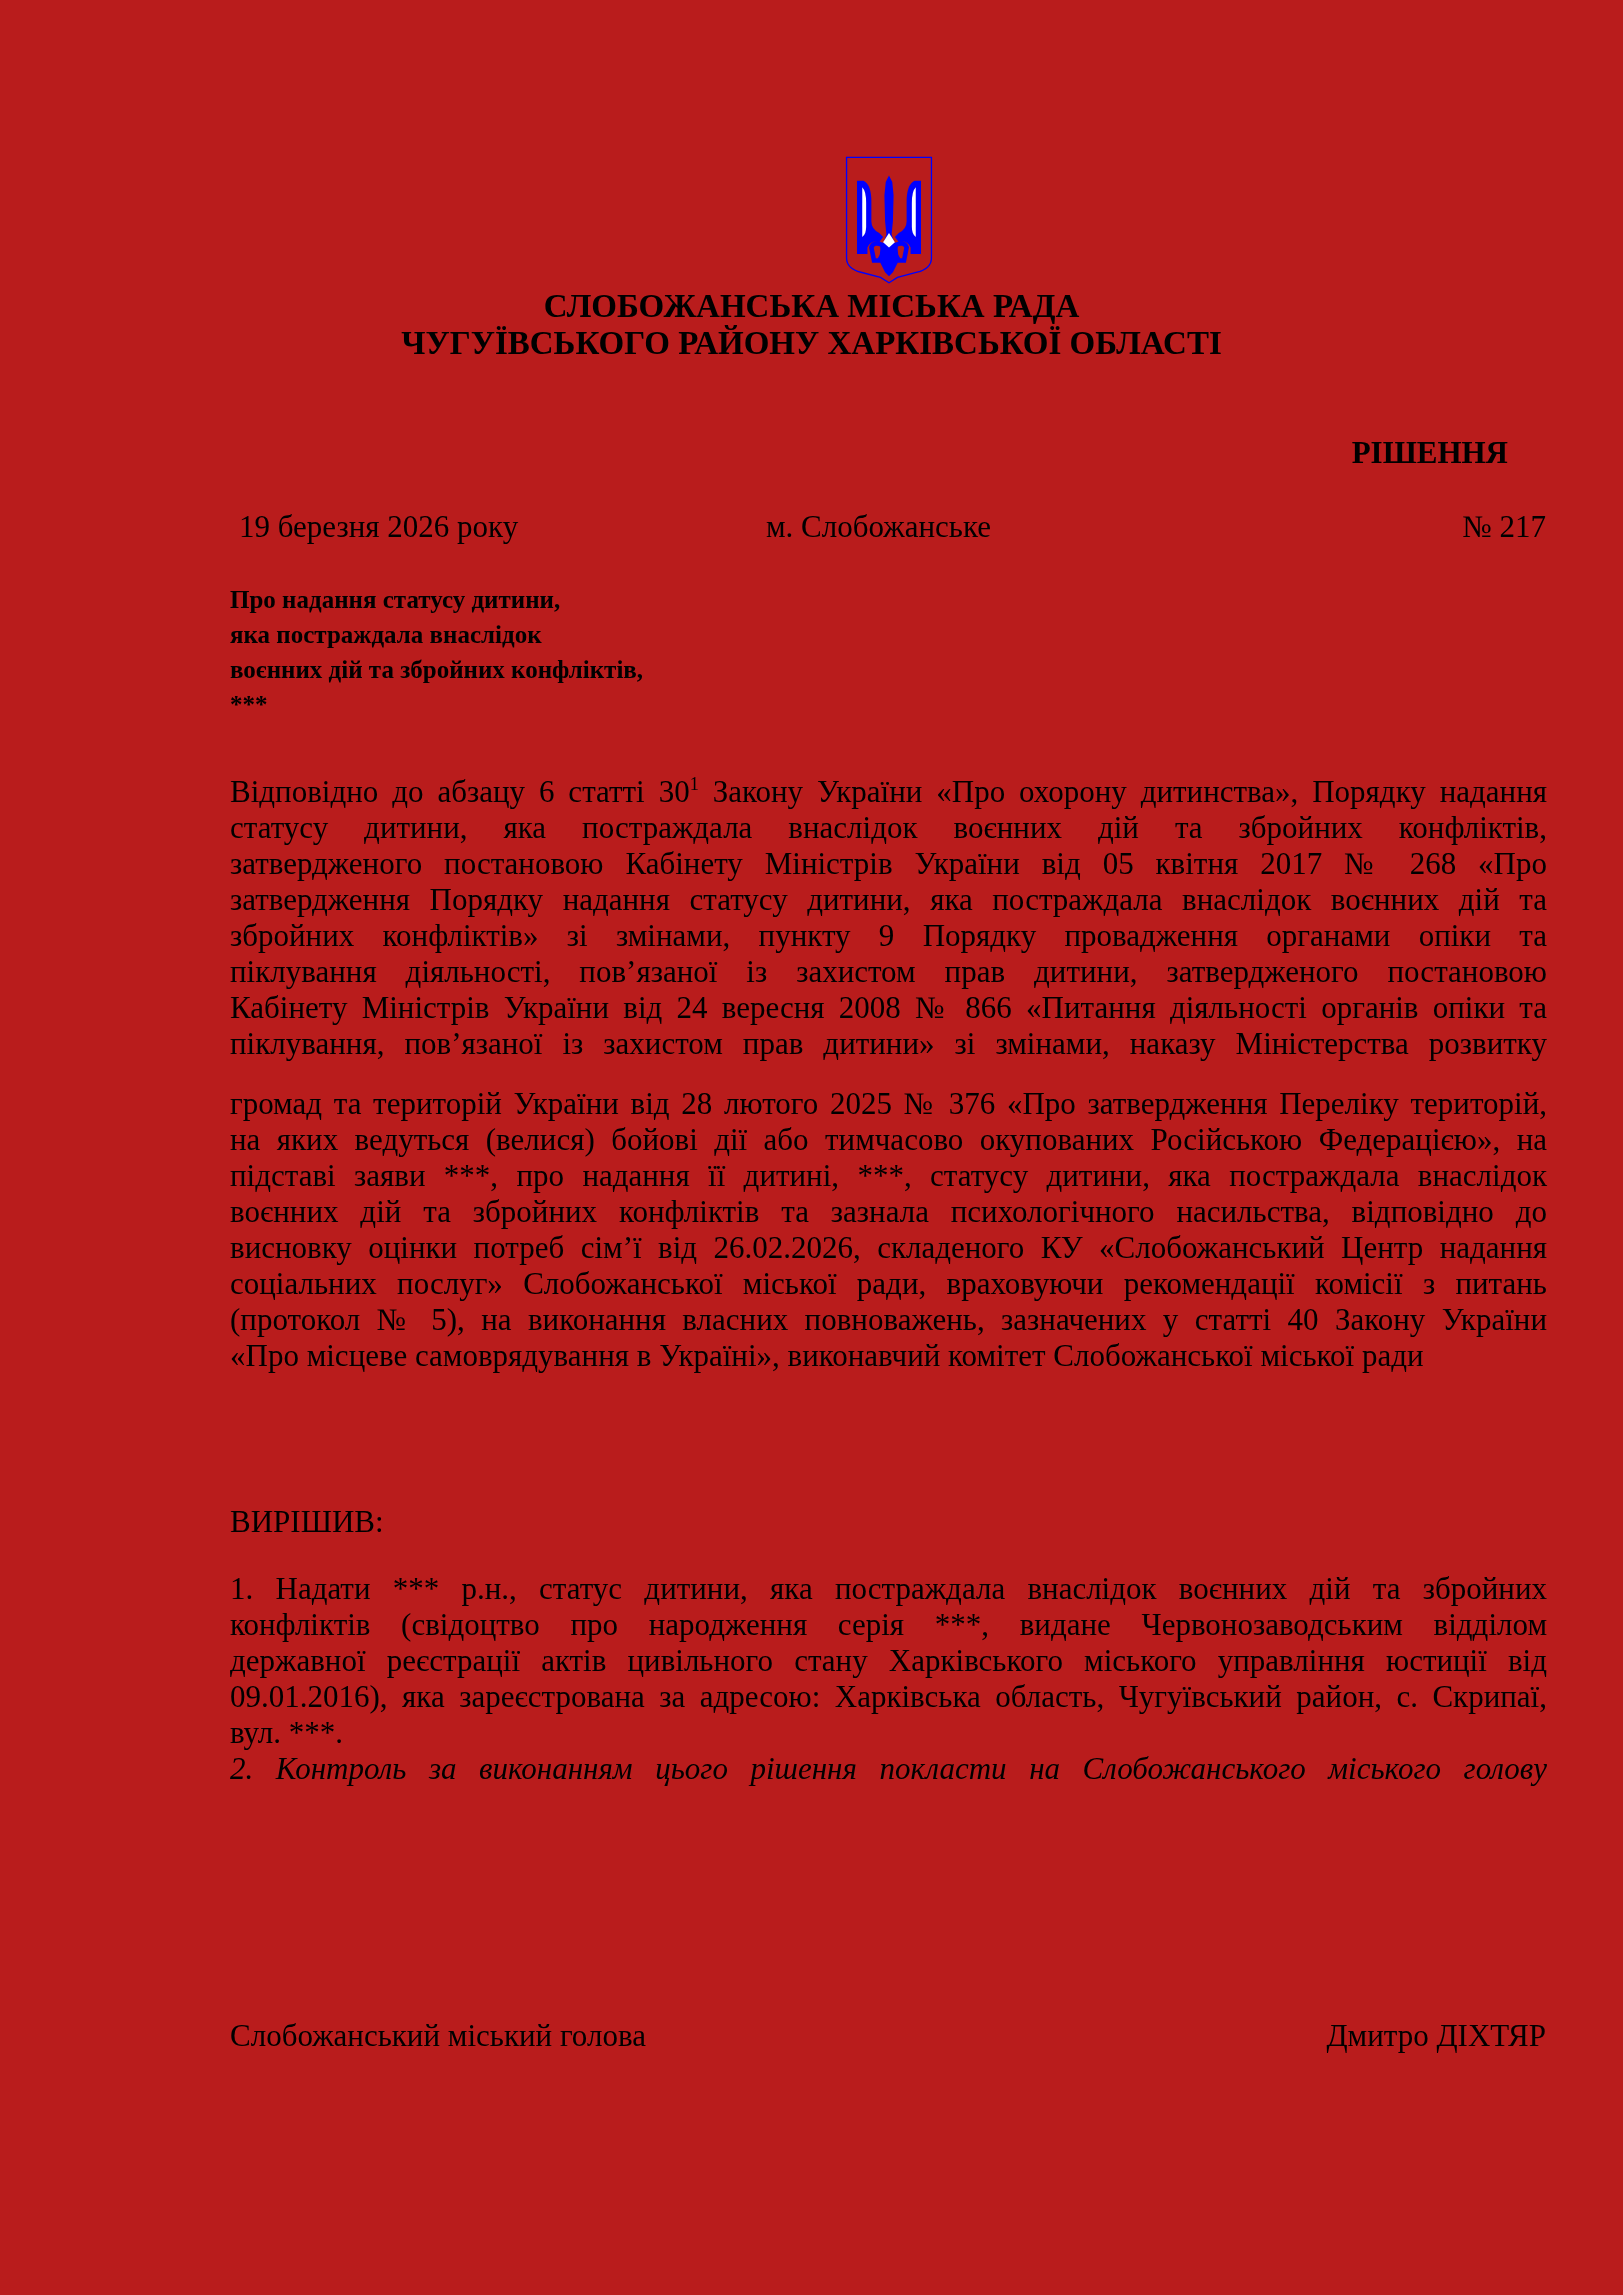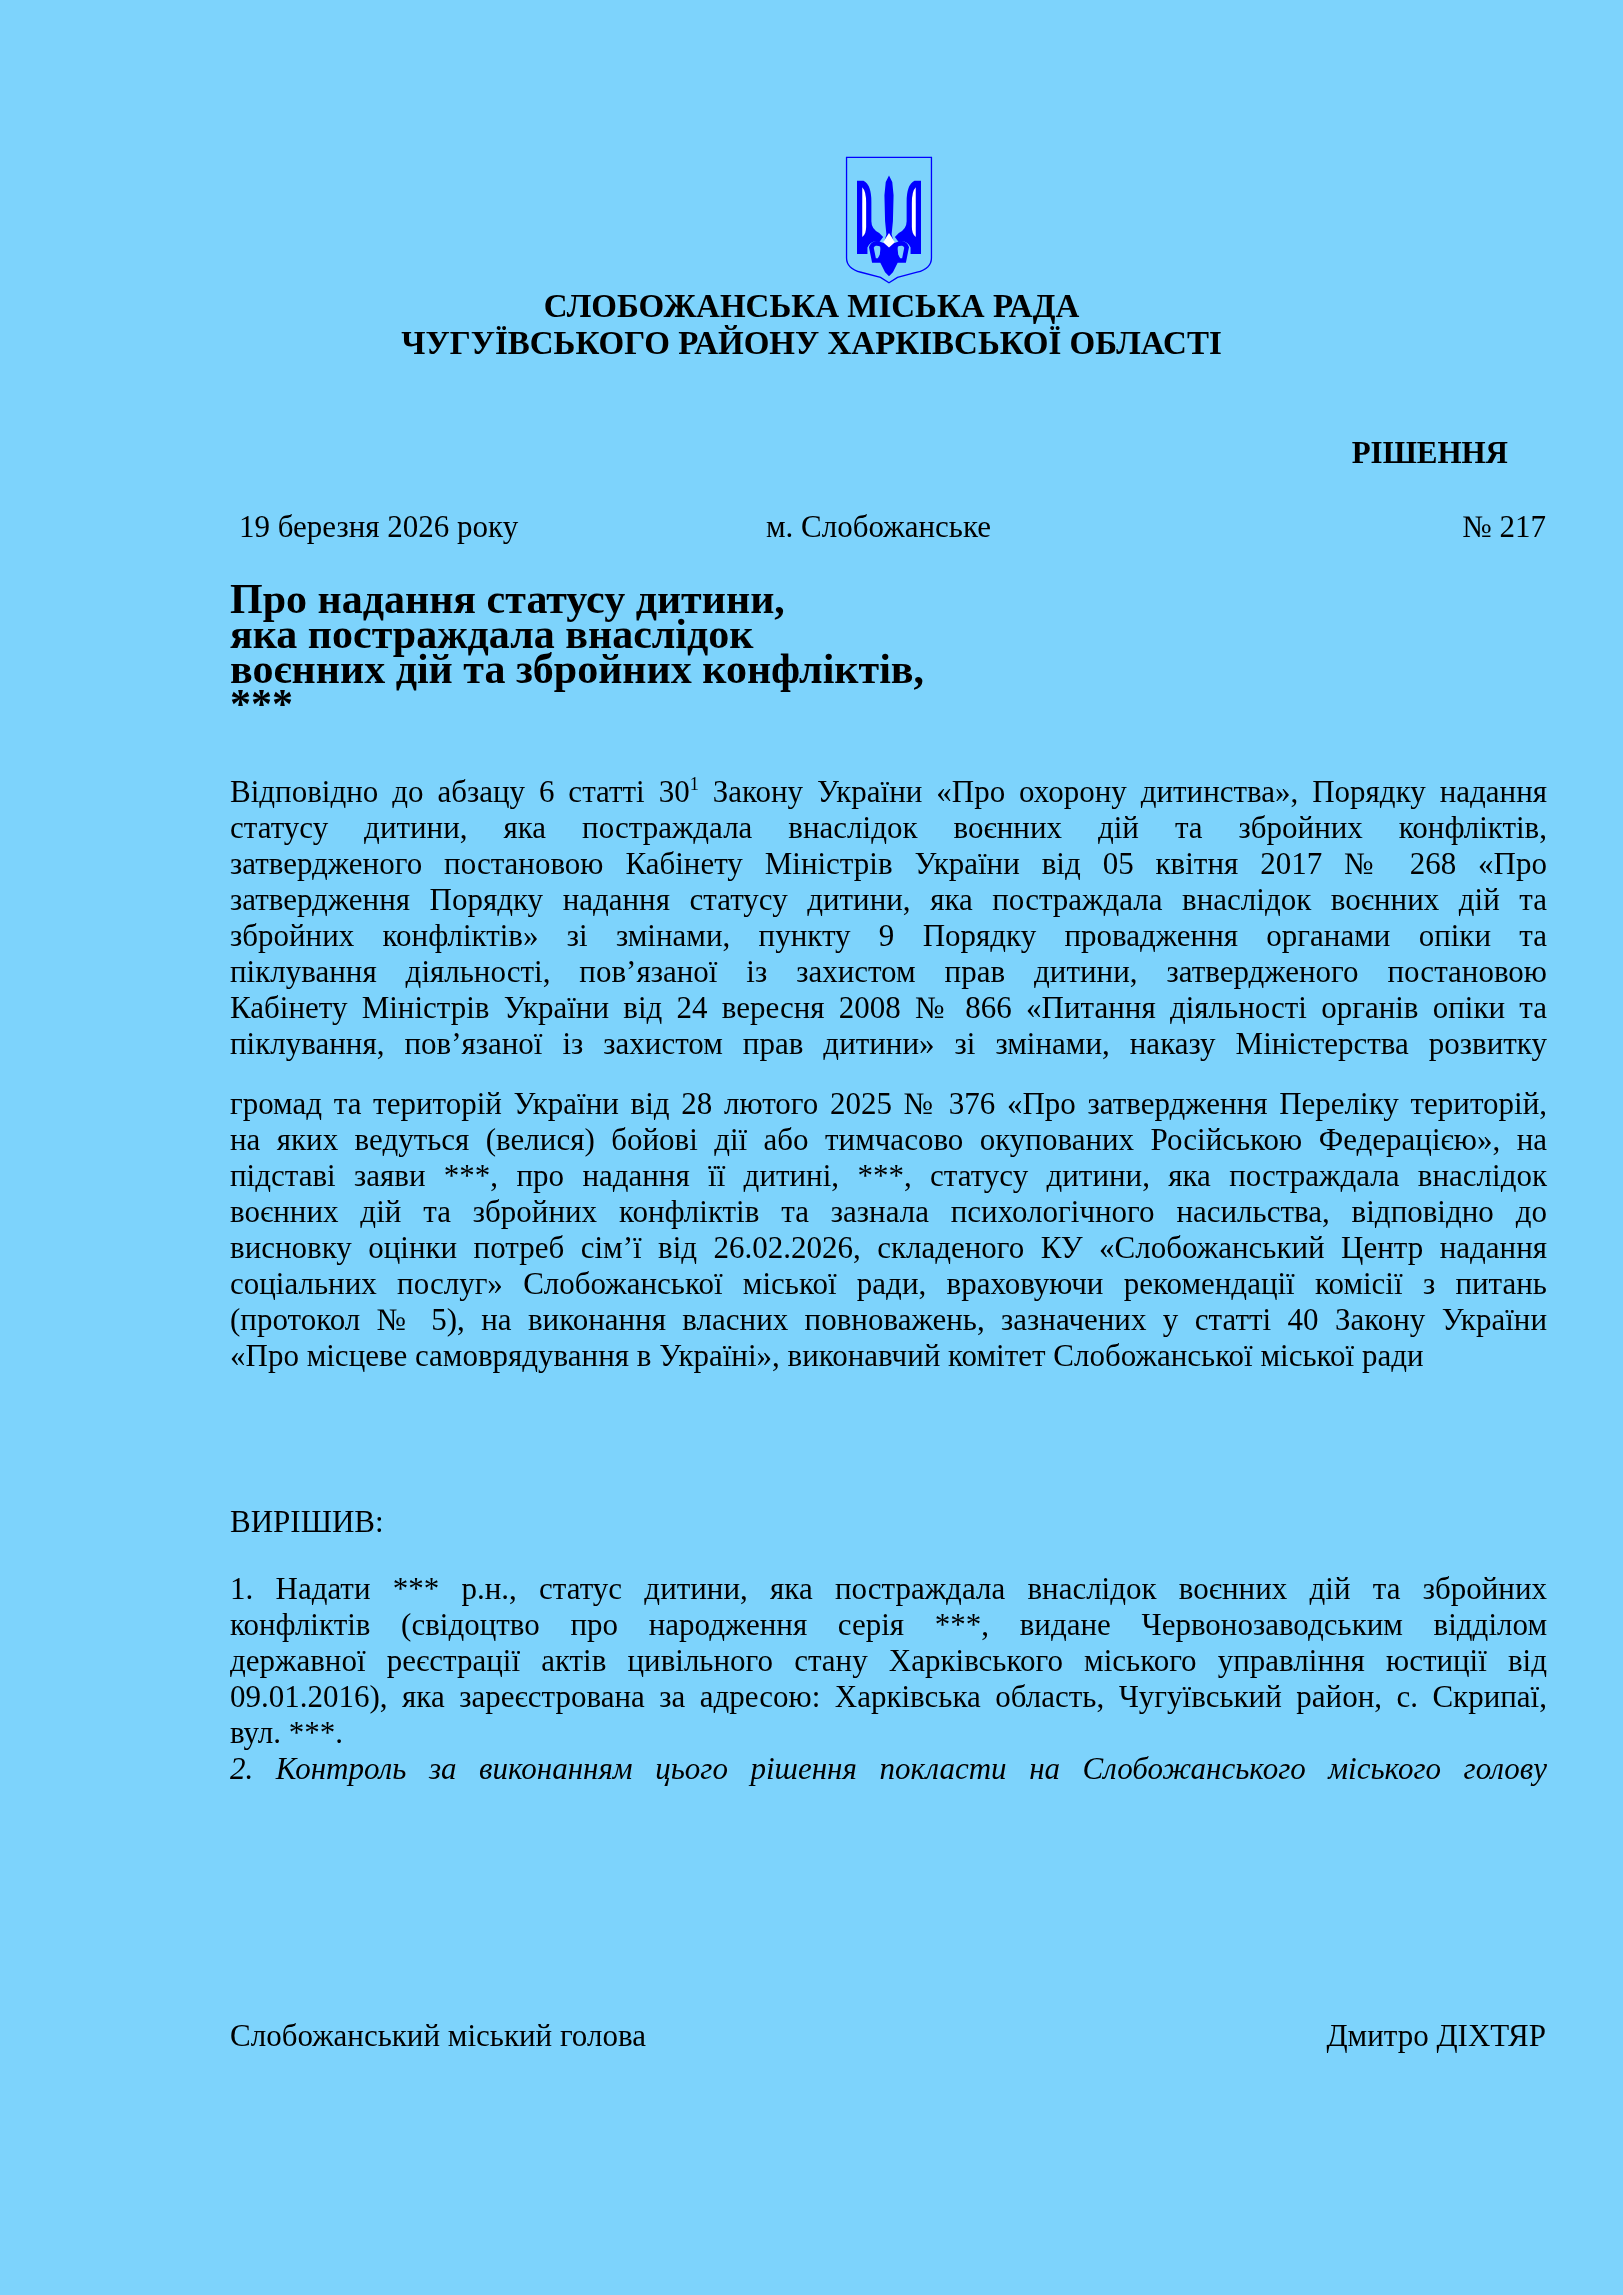--- a/index.html
+++ b/index.html
@@ -13,21 +13,21 @@
       position: relative;
       overflow: hidden;
       font-family: "Liberation Serif", "DejaVu Serif", serif;
       color: #000000;
     }
     .page {
       position: absolute;
       left: 0; top: 0;
       width: 1623px;
       height: 2295px;
-      background: #7dd3fc;
+      background: #b91c1c;
     }
     .coat-of-arms {
       position: absolute;
       left: 845px;
       top: 156px;
       width: 88px;
       height: 128px;
     }
     .header-block {
       position: absolute;
@@ -63,21 +63,21 @@
     }
     .meta-date { left: 239px; }
     .meta-place { left: 766px; }
     .meta-number { right: 77px; }
 
     .subject {
       position: absolute;
       left: 230px;
       top: 582px;
       font-weight: bold;
-      font-size: 42px;
+      font-size: 25px;
       line-height: 35px;
     }
     .subject-line { display: block; white-space: nowrap; }
 
     .preamble {
       position: absolute;
       left: 230px;
       top: 774px;
       width: 1317px;
       font-size: 31px;

